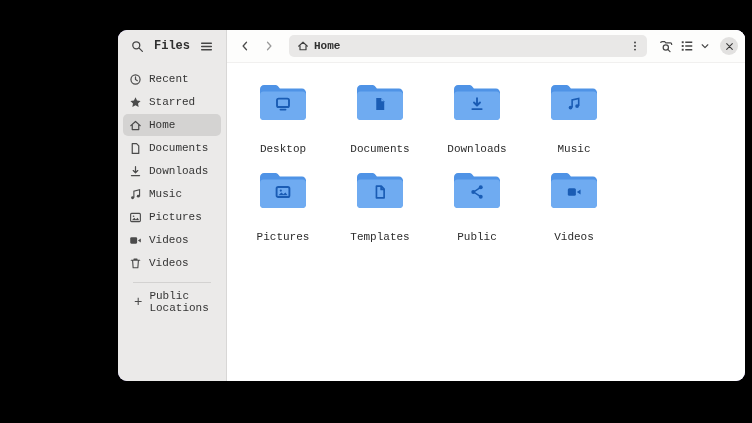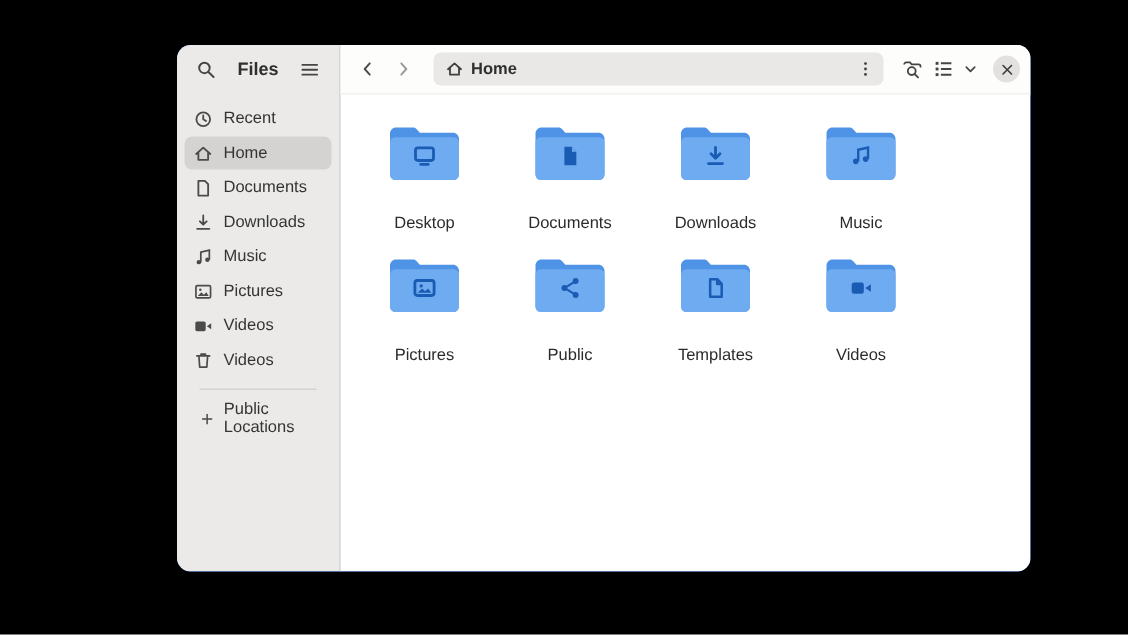--- a/index.html
+++ b/index.html
@@ -2,23 +2,24 @@
 <html><head>
 <meta charset="utf-8">
 <style>
   html,body{margin:0;padding:0;}
   body{
     width:752px;height:423px;background:#000;overflow:hidden;position:relative;
     font-family:"Liberation Sans","DejaVu Sans",sans-serif;
     -webkit-font-smoothing:antialiased;
   }
   .window{
-    position:absolute;left:118px;top:30px;width:569px;height:351px;
-    background:#3b82f6;border-radius:9px;overflow:hidden;display:flex;
+    position:absolute;left:118px;top:30px;width:627px;height:351px;
+    background:#c4b5fd;border-radius:9px;overflow:hidden;display:flex;
     box-shadow:0 6px 22px rgba(0,0,0,.55);
+    font-family:Liberation Mono, monospace;
   }
   
   .sidebar{
     width:108px;min-width:108px;background:#ebeae9;border-right:1px solid #d8d7d6;
     display:flex;flex-direction:column;
   }
   .sb-header{
     height:32px;display:flex;align-items:center;justify-content:space-between;
     padding:0 9px;
   }
@@ -95,20 +96,28 @@
     <div class="sb-list">
       <div class="sb-item">
         <span class="sic">
           <svg width="13" height="13" viewBox="0 0 16 16">
               <circle cx="8" cy="8" r="5.6" fill="none" stroke="currentColor" stroke-width="1.5"></circle>
               <path d="M8 4.8V8l2.3 1.5" fill="none" stroke="currentColor" stroke-width="1.5" stroke-linecap="round"></path>
             </svg>
         </span>
         <span>Recent</span>
       </div>
+      <div class="sb-item">
+        <span class="sic">
+          <svg width="13" height="13" viewBox="0 0 16 16">
+              <path d="M8 1.6l1.9 4 4.4.6-3.2 3 .8 4.3L8 11.5l-3.9 2 .8-4.3-3.2-3 4.4-.6z" fill="currentColor"></path>
+            </svg>
+        </span>
+        <span>Starred</span>
+      </div>
       <div class="sb-item selected">
         <span class="sic">
           <svg width="13" height="13" viewBox="0 0 16 16">
               <path d="M2.2 8.2L8 3l5.8 5.2M4 7.2V13h8V7.2" fill="none" stroke="currentColor" stroke-width="1.5" stroke-linejoin="round" stroke-linecap="round"></path>
             </svg>
         </span>
         <span>Home</span>
       </div>
       <div class="sb-item">
         <span class="sic">
@@ -320,54 +329,54 @@
         </div>
 
         <div class="tile">
           <div class="folder">
             <svg width="48" height="38" viewBox="0 0 48 38">
                 <path d="M1 6c0-2.2 1.8-4 4-4h11.4c.9 0 1.8.4 2.4 1.1l2.1 2.4H43c2.2 0 4 1.8 4 4V33c0 2.2-1.8 4-4 4H5c-2.2 0-4-1.8-4-4z" fill="#4f93e6"></path>
                 <rect x="1" y="8.5" width="46" height="28.5" rx="3.5" fill="#6fabf1"></rect>
               </svg>
             <span class="emblem">
               <svg width="15" height="15" viewBox="0 0 16 16">
+                  <path d="M4.2 1.8h5.2l3 3.2v9.2H4.2z" fill="none" stroke="currentColor" stroke-width="1.8" stroke-linejoin="round"></path>
+                  <path d="M9.2 1.8v3.4h3.2" fill="none" stroke="currentColor" stroke-width="1.8" stroke-linejoin="round"></path>
+                </svg>
+            </span>
+          </div>
+          <div class="flabel">Templates</div>
+        </div>
+
+        <div class="tile">
+          <div class="folder">
+            <svg width="48" height="38" viewBox="0 0 48 38">
+                <path d="M1 6c0-2.2 1.8-4 4-4h11.4c.9 0 1.8.4 2.4 1.1l2.1 2.4H43c2.2 0 4 1.8 4 4V33c0 2.2-1.8 4-4 4H5c-2.2 0-4-1.8-4-4z" fill="#4f93e6"></path>
+                <rect x="1" y="8.5" width="46" height="28.5" rx="3.5" fill="#6fabf1"></rect>
+              </svg>
+            <span class="emblem">
+              <svg width="15" height="15" viewBox="0 0 16 16">
                   <path d="M11.5 3.4L4.5 7.8M4.5 8.2l7 4.4" stroke="currentColor" stroke-width="1.5"></path>
                   <circle cx="12" cy="3" r="2.1" fill="currentColor"></circle>
                   <circle cx="4" cy="8" r="2.1" fill="currentColor"></circle>
                   <circle cx="12" cy="13" r="2.1" fill="currentColor"></circle>
                 </svg>
             </span>
           </div>
           <div class="flabel">Public</div>
         </div>
 
         <div class="tile">
           <div class="folder">
             <svg width="48" height="38" viewBox="0 0 48 38">
                 <path d="M1 6c0-2.2 1.8-4 4-4h11.4c.9 0 1.8.4 2.4 1.1l2.1 2.4H43c2.2 0 4 1.8 4 4V33c0 2.2-1.8 4-4 4H5c-2.2 0-4-1.8-4-4z" fill="#4f93e6"></path>
                 <rect x="1" y="8.5" width="46" height="28.5" rx="3.5" fill="#6fabf1"></rect>
               </svg>
             <span class="emblem">
               <svg width="15" height="15" viewBox="0 0 16 16">
-                  <path d="M4.2 1.8h5.2l3 3.2v9.2H4.2z" fill="none" stroke="currentColor" stroke-width="1.8" stroke-linejoin="round"></path>
-                  <path d="M9.2 1.8v3.4h3.2" fill="none" stroke="currentColor" stroke-width="1.8" stroke-linejoin="round"></path>
-                </svg>
-            </span>
-          </div>
-          <div class="flabel">Templates</div>
-        </div>
-
-        <div class="tile">
-          <div class="folder">
-            <svg width="48" height="38" viewBox="0 0 48 38">
-                <path d="M1 6c0-2.2 1.8-4 4-4h11.4c.9 0 1.8.4 2.4 1.1l2.1 2.4H43c2.2 0 4 1.8 4 4V33c0 2.2-1.8 4-4 4H5c-2.2 0-4-1.8-4-4z" fill="#4f93e6"></path>
-                <rect x="1" y="8.5" width="46" height="28.5" rx="3.5" fill="#6fabf1"></rect>
-              </svg>
-            <span class="emblem">
-              <svg width="15" height="15" viewBox="0 0 16 16">
                   <rect x="1.4" y="4" width="8.6" height="8" rx="1.6" fill="currentColor"></rect>
                   <path d="M11 8l4-2.6v5.2z" fill="currentColor"></path>
                 </svg>
             </span>
           </div>
           <div class="flabel">Videos</div>
         </div>
 
       </div>
     </div>

